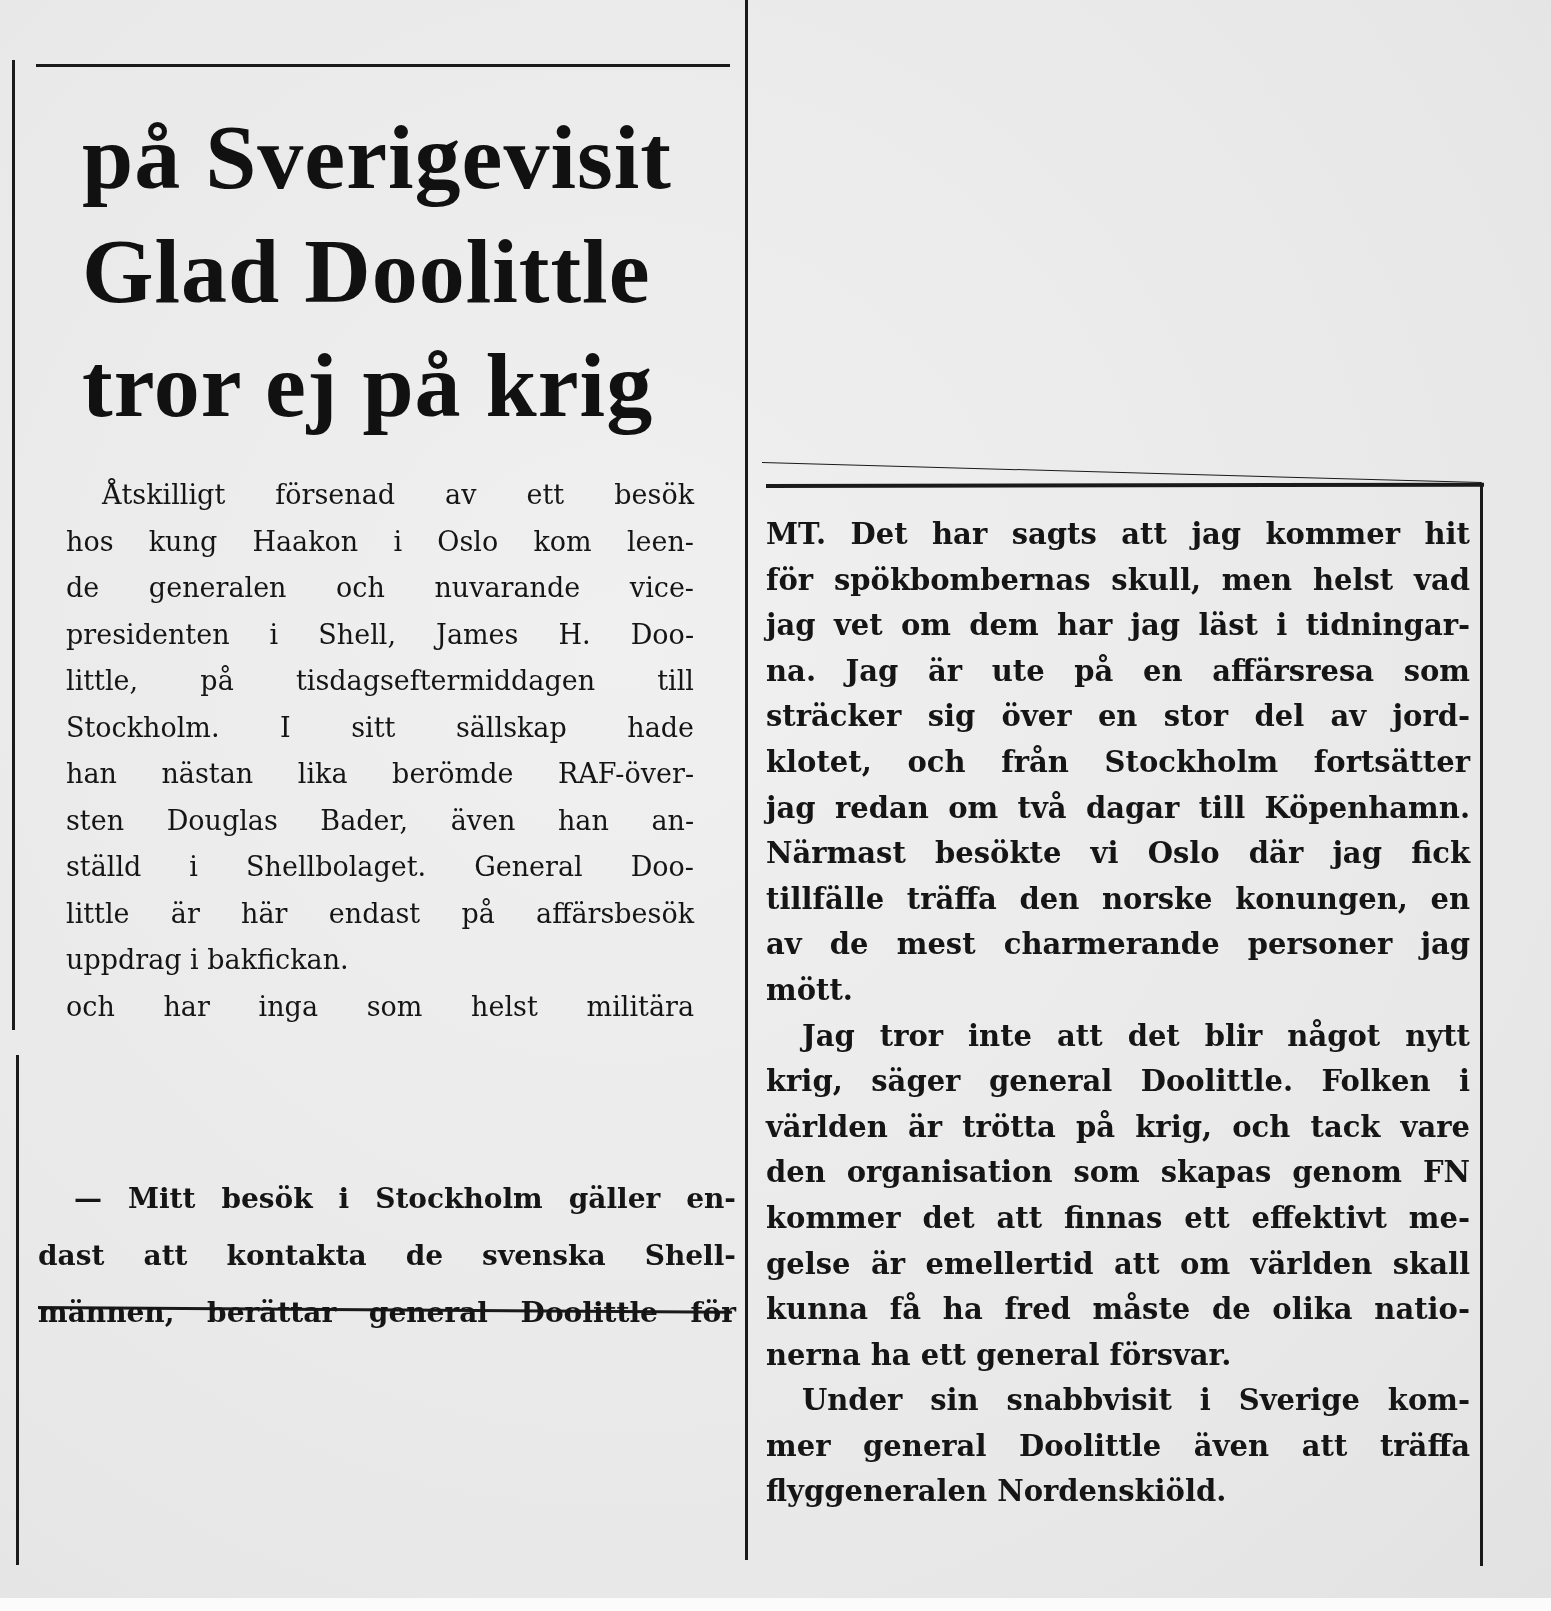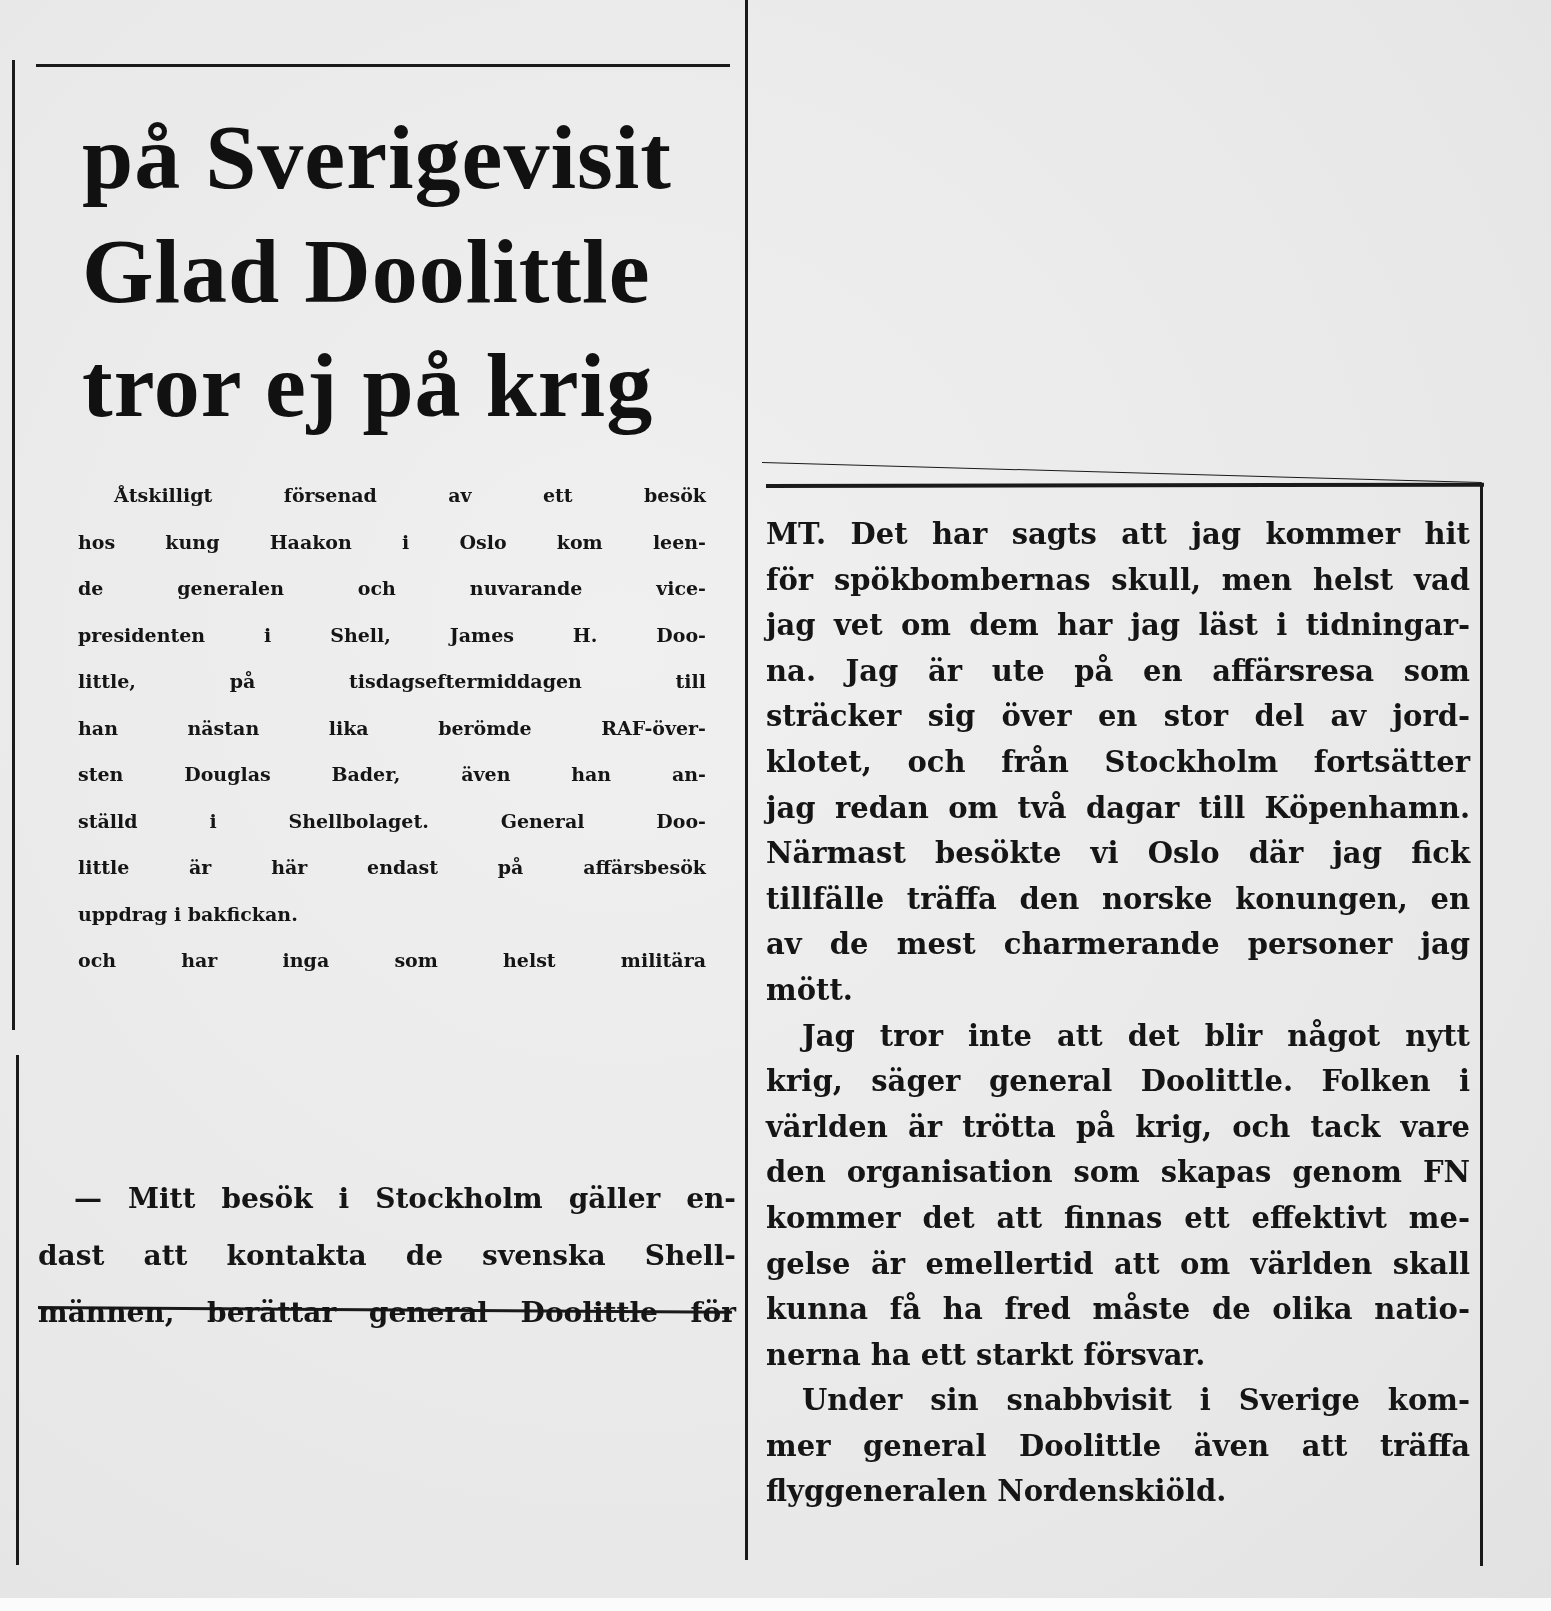--- a/index.html
+++ b/index.html
@@ -29,21 +29,21 @@
     .headline div { white-space: nowrap; }
 
     .col {
       position: absolute;
       font-family: "DejaVu Serif", serif;
       font-size: 29px; line-height: 45.5px;
       color: #151515;
     }
     .col .line { white-space: nowrap; text-align: justify; text-align-last: justify; height: 45.5px; }
     .col .line.last { text-align-last: left; }
-    .col.left-lead { left: 78px; top: 472px; width: 628px; font-weight: bold; font-size: 19px; line-height: 46.5px; }
+    .col.left-lead { left: 66px; top: 472px; width: 628px; font-weight: normal; font-size: 27px; line-height: 46.5px; }
     .col.left-lead .line { height: 46.5px; }
     .col.left-quote { left: 38px; top: 1164px; width: 698px; font-weight: bold; font-size: 28px; line-height: 45px; }
     .col.left-quote .line { height: 45px; margin-top: 12px; }
     .col.right { left: 766px; top: 512px; width: 704px; font-weight: bold; font-size: 29px; line-height: 45.6px; }
     .col.right .line { height: 45.6px; }
     .indent { padding-left: 36px; box-sizing: border-box; }
     .ghost {
       position: absolute; left: 60px; top: 1340px; width: 680px; height: 240px;
       opacity: 0.06; font-family: "DejaVu Serif", serif; font-size: 28px; line-height: 50px; color: #000;
     }
@@ -69,20 +69,21 @@
   <div>Glad Doolittle</div>
   <div>tror ej på krig</div>
 </div>
 
 <div class="col left-lead">
   <div class="line indent">Åtskilligt försenad av ett besök</div>
   <div class="line">hos kung Haakon i Oslo kom leen-</div>
   <div class="line">de generalen och nuvarande vice-</div>
   <div class="line">presidenten i Shell, James H. Doo-</div>
   <div class="line">little, på tisdagseftermiddagen till</div>
+  <div class="line">Stockholm.   I sitt sällskap hade</div>
   <div class="line">han nästan lika berömde RAF-över-</div>
   <div class="line">sten Douglas Bader, även han an-</div>
   <div class="line">ställd i Shellbolaget.  General Doo-</div>
   <div class="line">little är här endast på affärsbesök</div>
   <div class="line last">uppdrag i bakfickan.</div>
   <div class="line">och har inga som helst militära</div>
 </div>
 
 <div class="col left-quote">
   <div class="line indent">— Mitt besök i Stockholm gäller en-</div>
@@ -104,17 +105,17 @@
   <div class="line">tillfälle träffa den norske konungen, en</div>
   <div class="line">av de mest charmerande personer jag</div>
   <div class="line last">mött.</div>
   <div class="line indent">Jag tror inte att det blir något nytt</div>
   <div class="line">krig, säger general Doolittle.  Folken i</div>
   <div class="line">världen är trötta på krig, och tack vare</div>
   <div class="line">den organisation som skapas genom FN</div>
   <div class="line">kommer det att finnas ett effektivt me-</div>
   <div class="line">gelse är emellertid att om världen skall</div>
   <div class="line">kunna få ha fred måste de olika natio-</div>
-  <div class="line last">nerna ha ett starkt försvar.</div>
+  <div class="line last">nerna ha ett general försvar.</div>
   <div class="line indent">Under sin snabbvisit i Sverige kom-</div>
   <div class="line">mer general Doolittle även att träffa</div>
   <div class="line last">flyggeneralen Nordenskiöld.</div>
 </div>
 
 </body></html>

